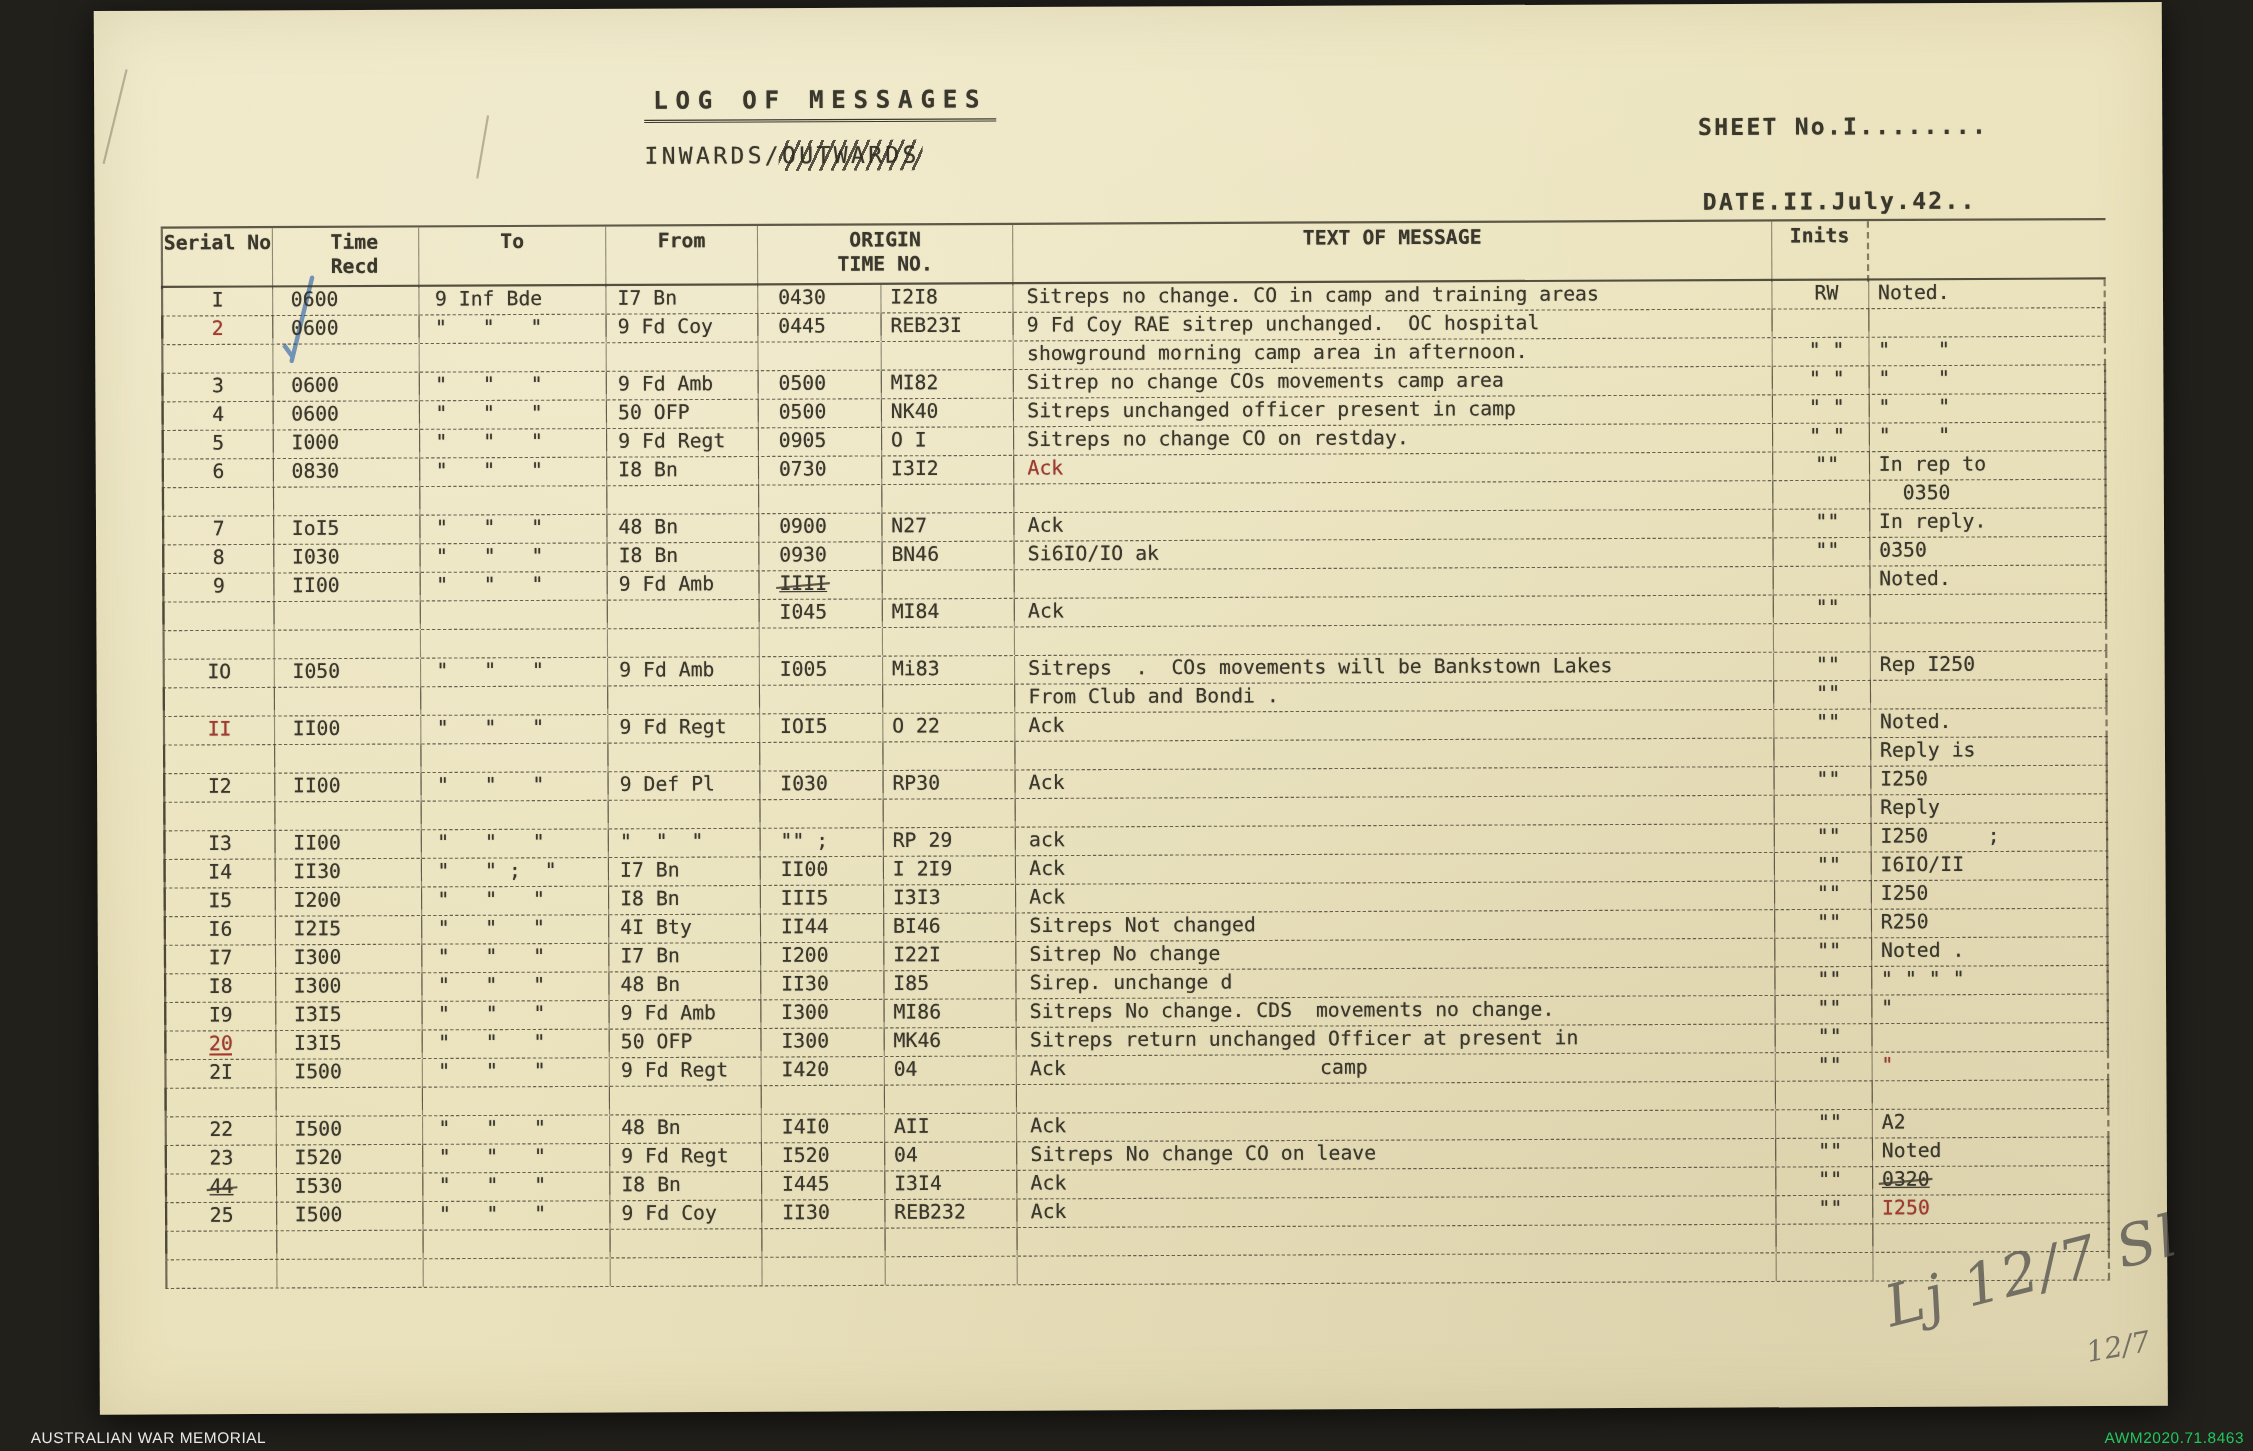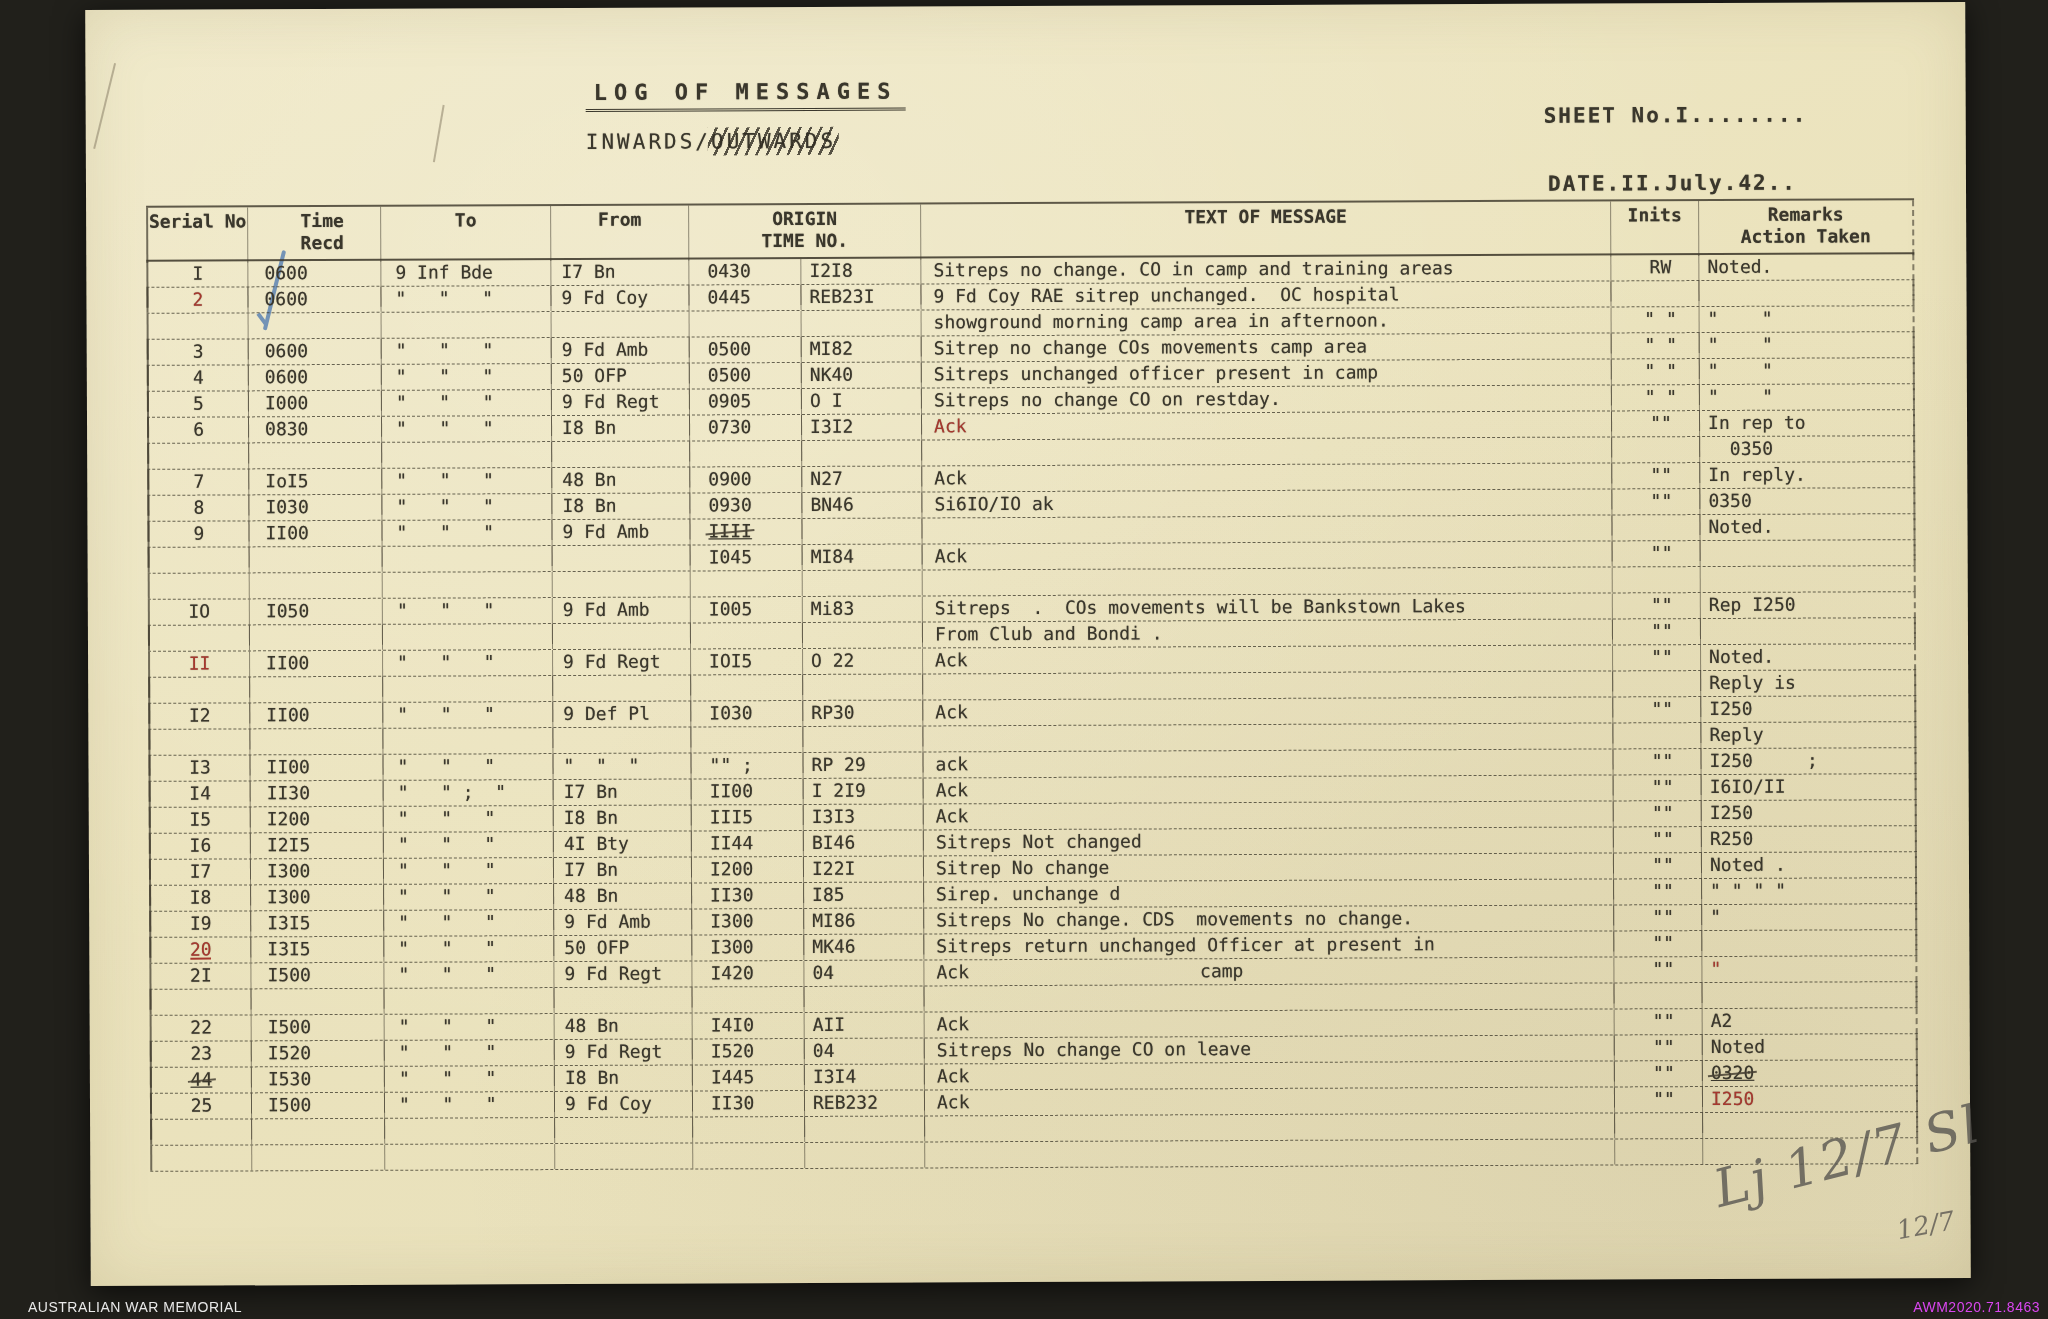--- a/index.html
+++ b/index.html
@@ -80,21 +80,21 @@
     font-family:"DejaVu Serif",serif;font-style:italic;
     color:rgba(88,85,80,.8);font-size:52px;transform:rotate(-14deg);letter-spacing:2px;
   }
   .handwriting2{
     position:absolute;left:1806px;top:1208px;
     font-family:"DejaVu Serif",serif;font-style:italic;
     color:rgba(88,85,80,.78);font-size:26px;transform:rotate(-10deg);
   }
   
   .footer-left{position:absolute;left:4px;bottom:4px;font-family:"Liberation Sans",sans-serif;font-size:14px;color:#e9e9e9;letter-spacing:.5px;margin-left:24px;}
-  .footer-right{position:absolute;right:8px;bottom:4px;font-family:"Liberation Sans",sans-serif;font-size:14px;color:#d946ef;letter-spacing:.5px;}
+  .footer-right{position:absolute;right:8px;bottom:4px;font-family:"Liberation Sans",sans-serif;font-size:14px;color:#22c55e;letter-spacing:.5px;}
 </style>
 </head>
 <body>
 
 <div class="paper">
 
   <div class="pencil m1"></div>
   <div class="pencil m2"></div>
   <div class="bluecheck"></div>
 
@@ -112,22 +112,20 @@
     <div class="trow header">
       <div class="cell typed c-ser">Serial No</div>
       <div class="cell typed c-time">Time
 Recd</div>
       <div class="cell typed">To</div>
       <div class="cell typed">From</div>
       <div class="cell typed hdr-origin">ORIGIN
 TIME   NO.</div>
       <div class="cell typed">TEXT OF MESSAGE</div>
       <div class="cell typed">Inits</div>
-      <div class="cell typed">Remarks
-Action Taken</div>
     </div>
     <div id="table-body">
         <div class="trow line">
           <div class="cell typed c-ser"><span>I</span></div>
           <div class="cell typed c-time"><span>0600</span></div>
           <div class="cell typed c-to"><span>9 Inf Bde</span></div>
           <div class="cell typed c-from"><span>I7 Bn</span></div>
           <div class="cell typed c-orig"><span>0430</span></div>
           <div class="cell typed c-no"><span>I2I8</span></div>
           <div class="cell typed c-msg"><span>Sitreps no change. CO in camp and training areas</span></div>

